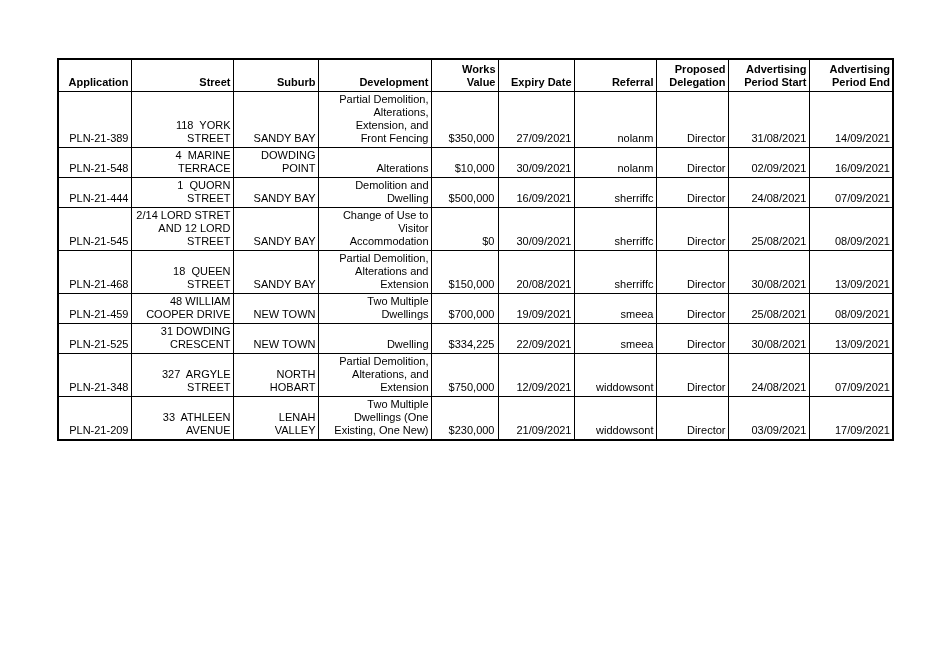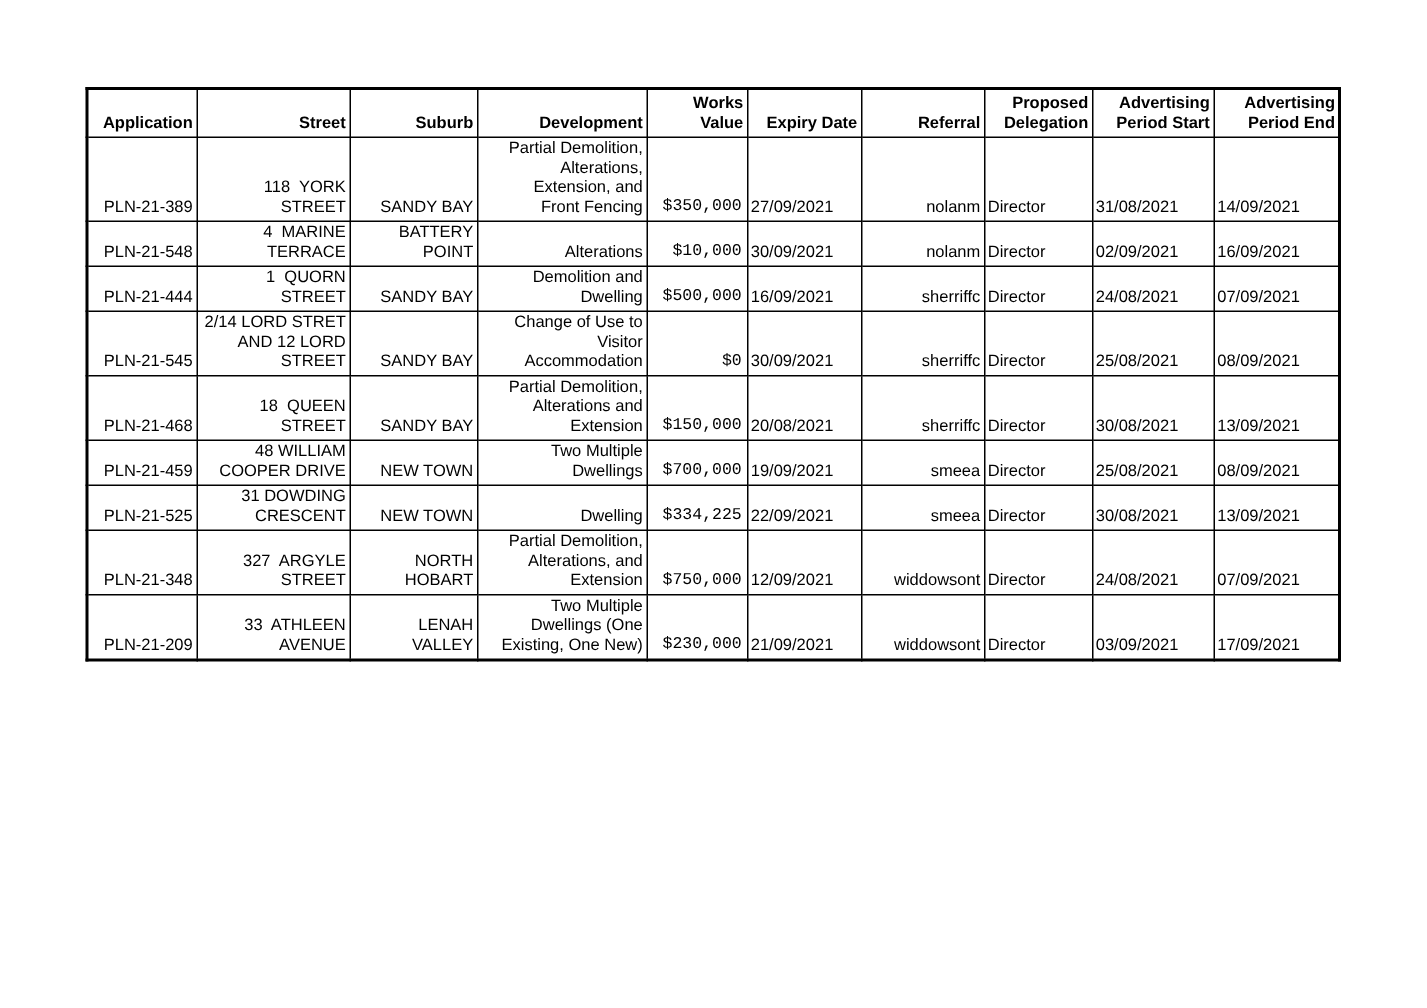--- a/index.html
+++ b/index.html
@@ -21,22 +21,22 @@
     border: 1px solid #000000;
     vertical-align: bottom;
     font-size: 11px;
     line-height: 13px;
     padding: 1px 2px 2px 2px;
     white-space: pre-wrap;
     overflow: hidden;
   }
   table.apps th { font-weight: bold; text-align: right; }
   .al { text-align: right; }
-  .ac { text-align: left; }
-  .ar { text-align: right; padding-right: 3px !important; font-family: Liberation Mono, monospace; }
+  .ac { text-align: right; }
+  .ar { text-align: right; padding-right: 3px !important; }
 </style>
 </head>
 <body>
 
 <div class="page">
   <table class="apps">
     <colgroup>
       <col style="width:73px">
         <col style="width:102px">
         <col style="width:85px">
@@ -74,21 +74,21 @@
       <td class="ac">27/09/2021</td>
       <td class="al">nolanm</td>
       <td class="ac">Director</td>
       <td class="ac">31/08/2021</td>
       <td class="ac">14/09/2021</td>
     </tr>
     <tr style="height:28px">
       <td class="al">PLN-21-548</td>
       <td class="al">4  MARINE
 TERRACE</td>
-      <td class="al">BATTERY
+      <td class="al">DOWDING
 POINT</td>
       <td class="al">Alterations</td>
       <td class="ar">$10,000</td>
       <td class="ac">30/09/2021</td>
       <td class="al">nolanm</td>
       <td class="ac">Director</td>
       <td class="ac">02/09/2021</td>
       <td class="ac">16/09/2021</td>
     </tr>
     <tr style="height:28px">

